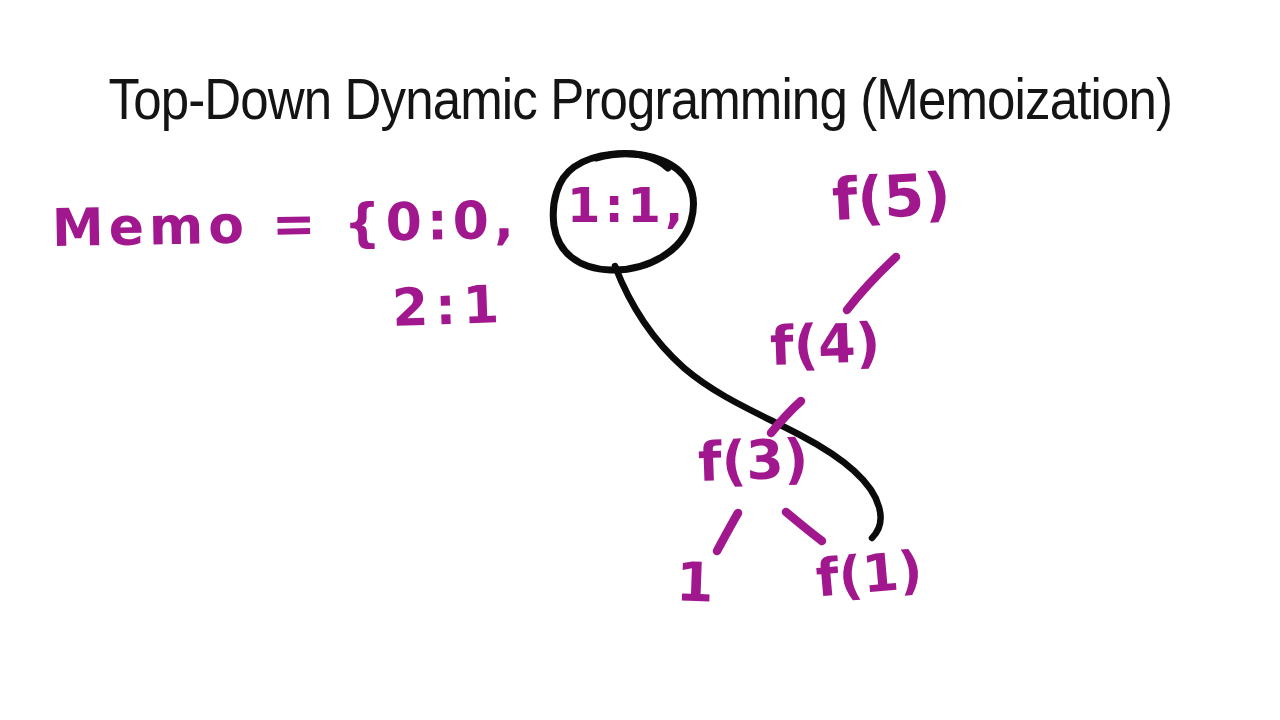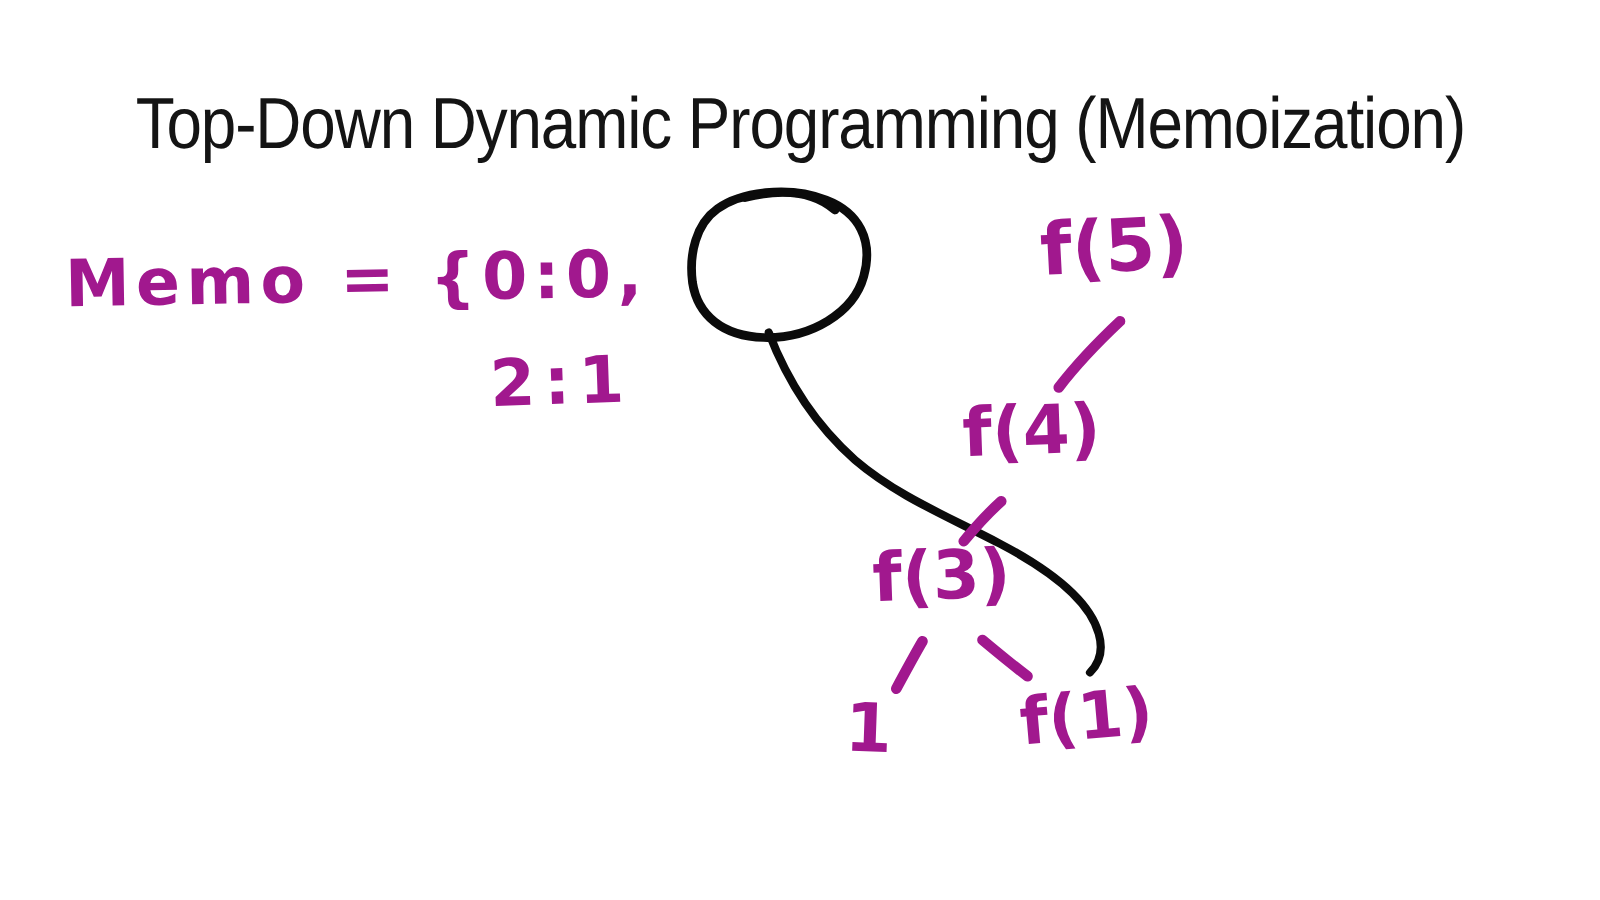--- a/index.html
+++ b/index.html
@@ -73,20 +73,21 @@
     <path d="M 847 310 C 860 293 879 273 896 257" fill="none" stroke="#a1188e" stroke-width="8.5" stroke-linecap="round"></path>
     <path d="M 771 433 C 780 422 791 410 801 401" fill="none" stroke="#a1188e" stroke-width="8.5" stroke-linecap="round"></path>
     <path d="M 717 551 C 724 538 731 525 738 513" fill="none" stroke="#a1188e" stroke-width="8.5" stroke-linecap="round"></path>
     <path d="M 786 512 C 798 522 810 532 822 541" fill="none" stroke="#a1188e" stroke-width="8.5" stroke-linecap="round"></path>
   </svg>
 
   <div class="marker memo-expression">Memo = {0:0,</div>
 
   <div class="marker memo-entry-21">2:1</div>
 
+  <div class="marker memo-circled">1:1,</div>
 
   <div class="marker node-f5">f(5)</div>
 
   <div class="marker node-f4">f(4)</div>
 
   <div class="marker node-f3">f(3)</div>
 
   <div class="marker node-1">1</div>
 
   <div class="marker node-f1">f(1)</div>

